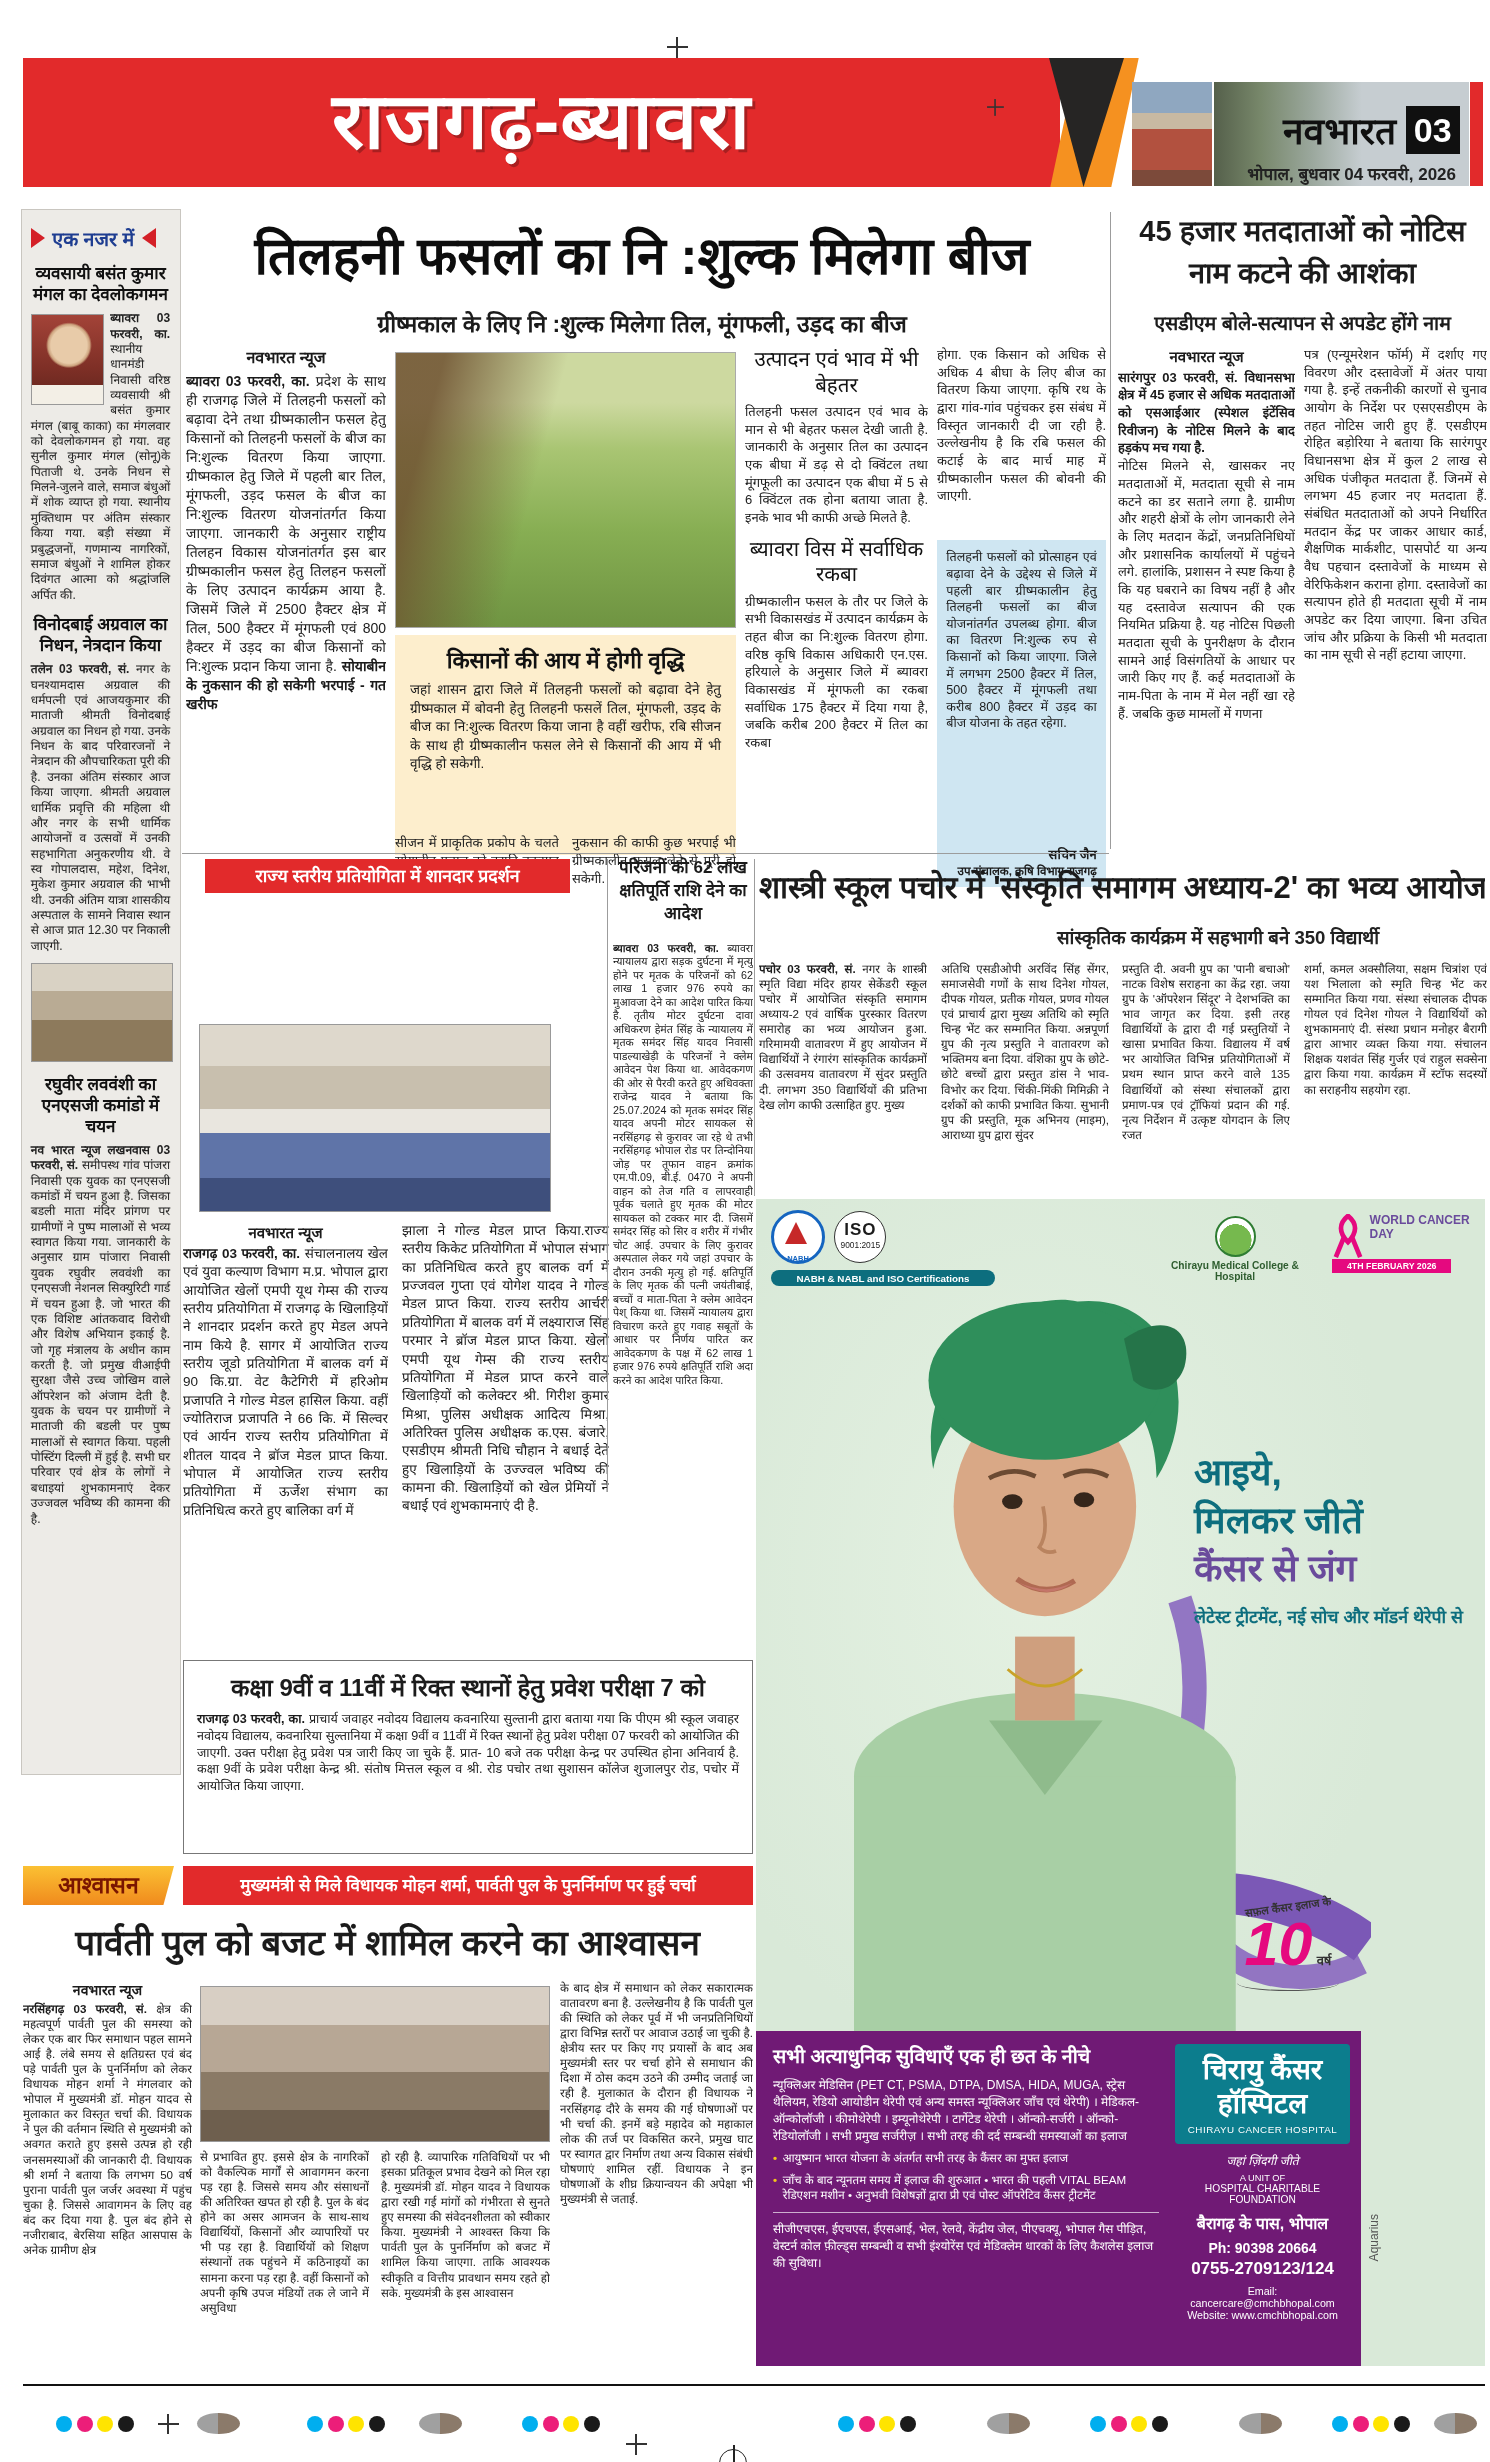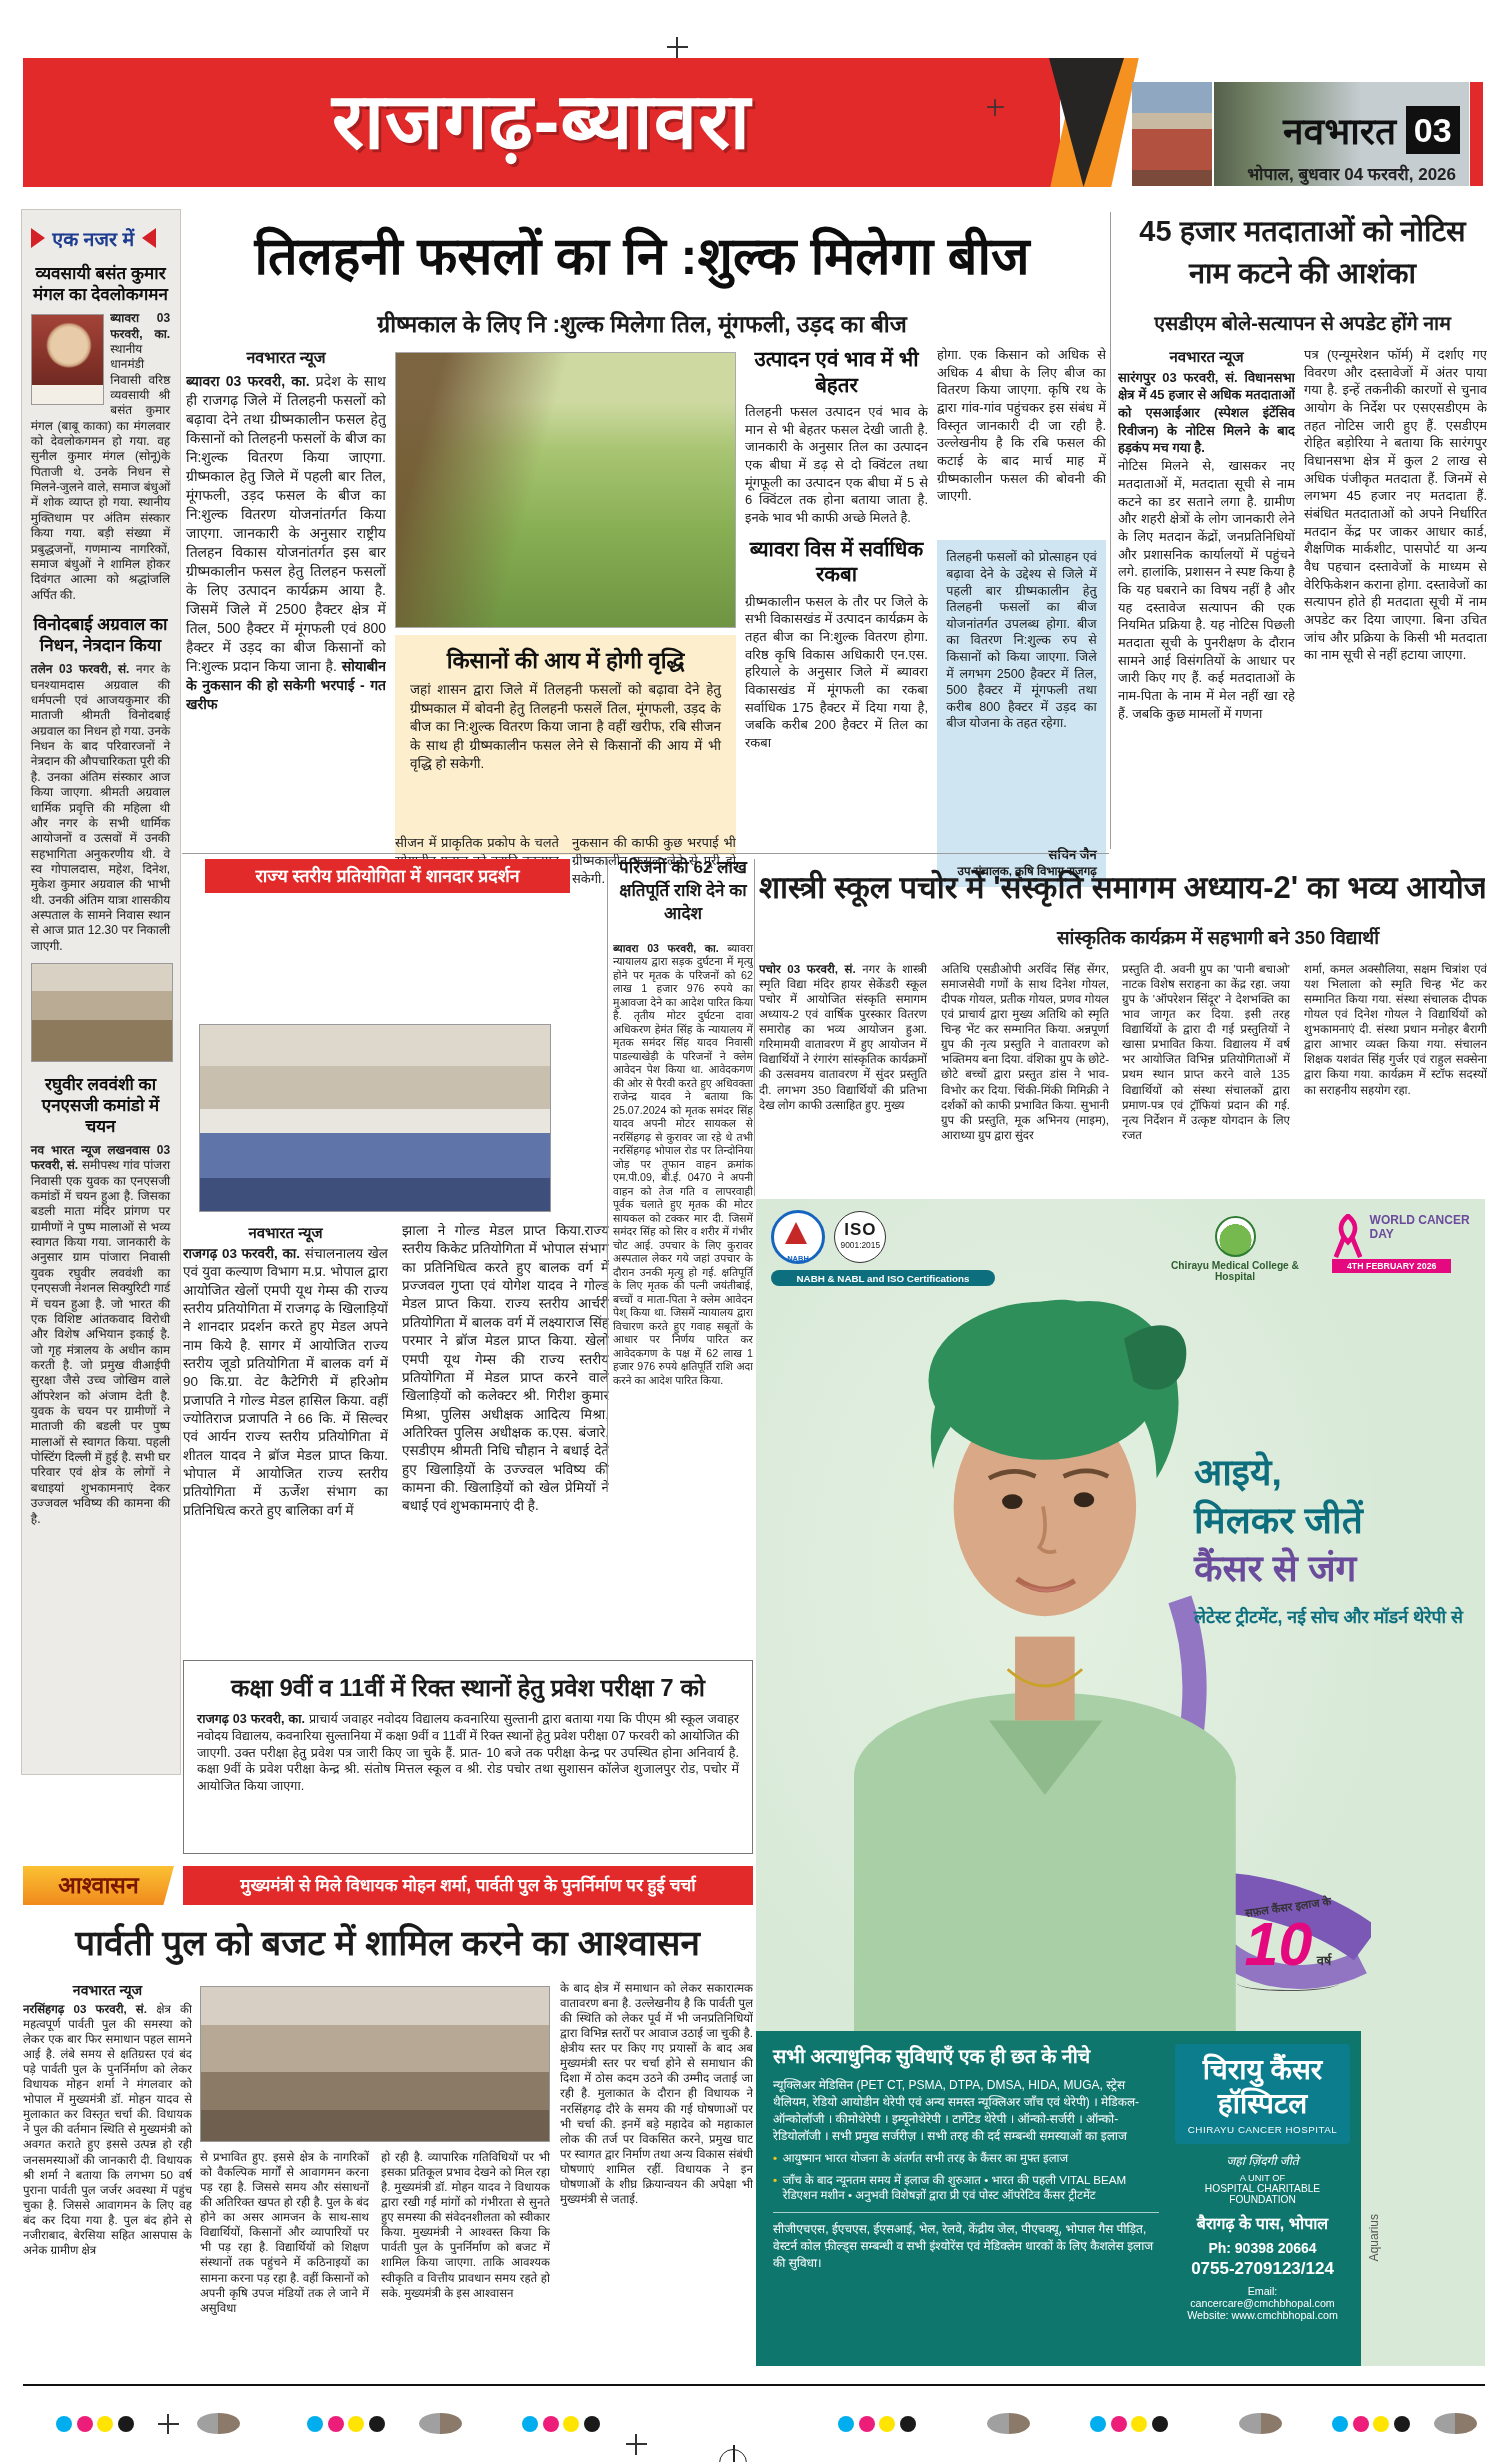--- a/index.html
+++ b/index.html
@@ -13,21 +13,21 @@
   .wht{color:#fff}
   .tri-r{width:0;height:0;border-top:10.2px solid transparent;border-bottom:10.2px solid transparent;border-left:14px solid #d42027}
   .tri-l{width:0;height:0;border-top:10.2px solid transparent;border-bottom:10.2px solid transparent;border-right:14px solid #d42027}
   .sb-title{font-size:17px;font-weight:bold;text-align:center;line-height:1.25;margin:11.2px 0 5.6px;color:#111}
   .sb-body{font-size:12px;line-height:1.28;color:#222}
   .ph-elder{float:left;width:71px;height:89px;margin:2.8px 6.5px 1.9px 0;border:0.9px solid #999;
      background:linear-gradient(0deg,#f3efe6 0 18.6px,transparent 18.6px),
                 radial-gradient(circle at 52% 34%,#e8cba9 0 26%,#cda47f 30%,transparent 33%),
                 linear-gradient(180deg,#a34338,#7e2f26 60%,#5f241c)}
   .kicker{background:#e22a2b;color:#fff;font-weight:bold;text-align:center}
-  .stitle{font-weight:bold;text-align:center;color:#111}
+  .stitle{font-weight:normal;text-align:center;color:#111}
   .rule{background:#9c9c9c}
   .dot{width:16px;height:16px;border-radius:50%;display:inline-block;margin-right:4.7px}
   .rdots{display:flex;align-items:center}
   .rell{width:43px;height:21.4px;border-radius:50%;background:linear-gradient(90deg,#a0a0a0 0 50%,#8b7a6a 50% 100%)}
   .cross{width:20.5px;height:20.5px;position:relative}
   .cross:before{content:"";position:absolute;left:9.3px;top:0;width:1.9px;height:20.5px;background:#333}
   .cross:after{content:"";position:absolute;left:0;top:9.3px;width:20.5px;height:1.9px;background:#333}
   .target{width:28px;height:28px;border:1.9px solid #222;border-radius:50%;position:relative}
   .target:before{content:"";position:absolute;left:13px;top:-4.7px;width:1.9px;height:37px;background:#222}
   .target:after{content:"";position:absolute;left:-4.7px;top:13px;width:37px;height:1.9px;background:#222}
@@ -260,21 +260,21 @@
       <div class="b" style="font-size:17.7px;color:#0d6e7e;margin-top:13px;line-height:1.35">लेटेस्ट ट्रीटमेंट, नई सोच और मॉडर्न थेरेपी से</div>
     </div>
 
     <div class="abs c" style="left:467px;top:700px;width:130px">
       <div class="b" style="font-size:11.2px;color:#333;transform:rotate(-8deg)">सफ़ल कैंसर इलाज के</div>
       <span class="b" style="font-size:61px;font-style:italic;color:#e5097f;line-height:1">10</span>
       <span class="b" style="font-size:13px;color:#333">वर्ष</span>
       <div style="width:102px;height:15px;margin:0 auto;border-bottom:1.9px solid #555;border-radius:50%"></div>
     </div>
 
-    <div class="abs wht clip" style="left:0;top:832px;width:605px;height:335px;background:#0f766e">
+    <div class="abs wht clip" style="left:0;top:832px;width:605px;height:335px;background:#701a75">
       <div class="abs" style="left:17px;top:11.2px;width:386px">
         <div class="b" style="font-size:19.6px;margin-bottom:7.5px">सभी अत्याधुनिक सुविधाएँ एक ही छत के नीचे</div>
         <div style="font-size:12px;line-height:1.42">न्यूक्लिअर मेडिसिन (PET CT, PSMA, DTPA, DMSA, HIDA, MUGA, स्ट्रेस थैलियम, रेडियो आयोडीन थेरेपी एवं अन्य समस्त न्यूक्लिअर जाँच एवं थेरेपी) । मेडिकल-ऑन्कोलॉजी । कीमोथेरेपी । इम्यूनोथेरेपी । टार्गेटेड थेरेपी । ऑन्को-सर्जरी । ऑन्को-रेडियोलॉजी । सभी प्रमुख सर्जरीज़ । सभी तरह की दर्द सम्बन्धी समस्याओं का इलाज</div>
         <div class="bullet-line">
             <span class="bl">•</span>
             <span>आयुष्मान भारत योजना के अंतर्गत सभी तरह के कैंसर का मुफ्त इलाज</span>
           </div>
         <div class="bullet-line">
             <span class="bl">•</span>
             <span>जाँच के बाद न्यूनतम समय में इलाज की शुरुआत • भारत की पहली VITAL BEAM रेडिएशन मशीन • अनुभवी विशेषज्ञों द्वारा प्री एवं पोस्ट ऑपरेटिव कैंसर ट्रीटमेंट</span>

